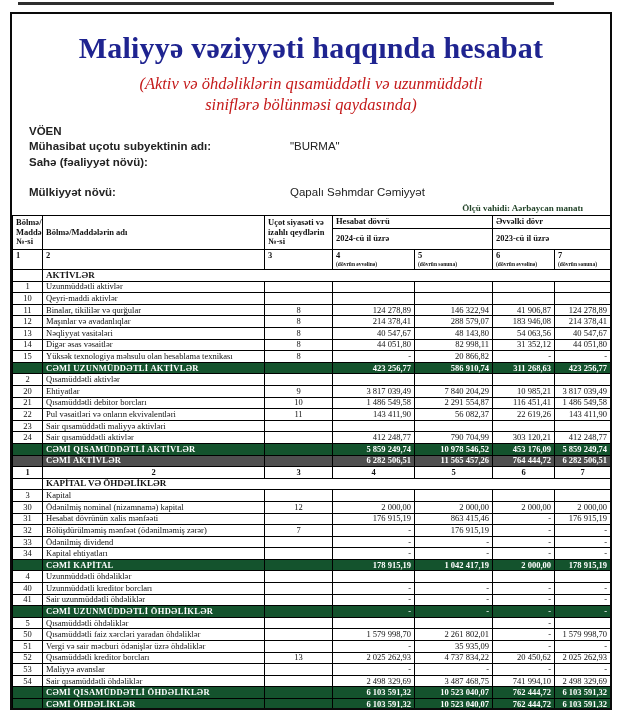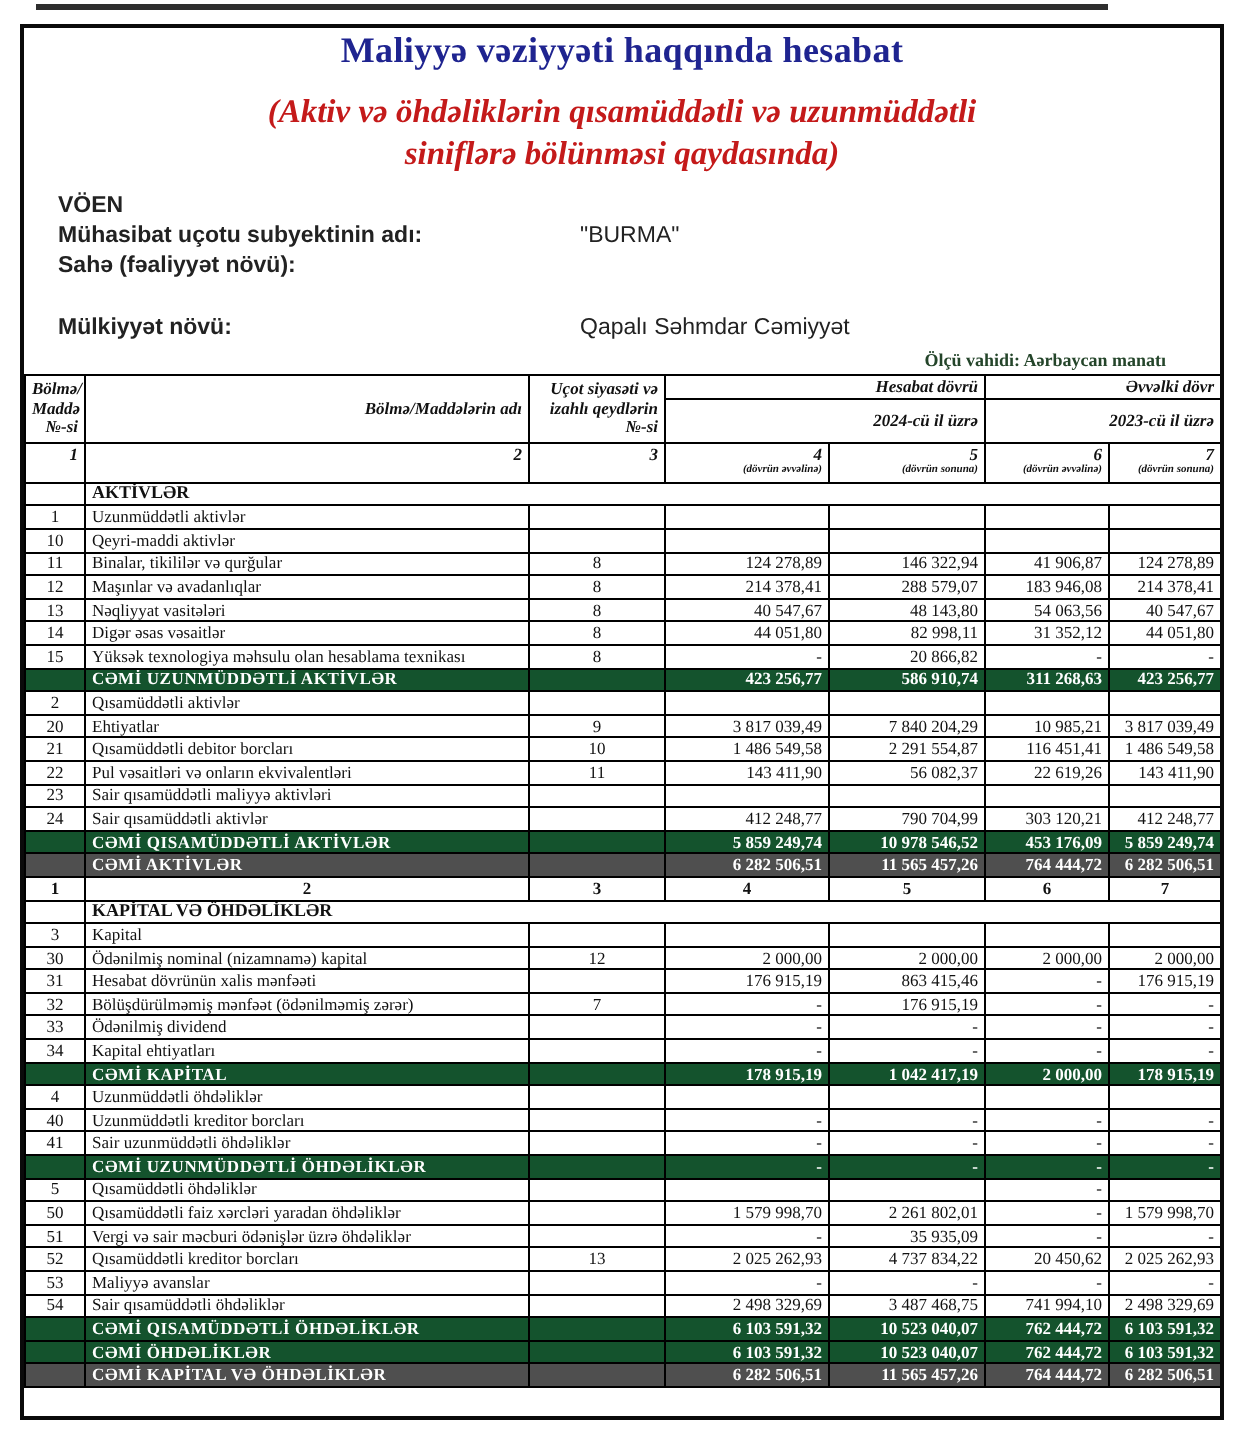--- a/index.html
+++ b/index.html
@@ -8,27 +8,27 @@
     width:618px; height:717px; position:relative;
     font-family:"Liberation Serif", serif;
     -webkit-font-smoothing:antialiased;
   }
   .topline { position:absolute; left:18px; top:2px; width:536px; height:3px; background:#2e2e2e; }
   .frame {
     position:absolute; left:10px; top:12px; width:602px; height:698px;
     border:2px solid #0a0a0a; background:#fff; overflow:hidden;
   }
   .title {
-    text-align:center; margin-top:2px;
+    text-align:center; margin-top:17px;
     font-family:"Liberation Serif", serif; font-weight:bold;
-    font-size:18px; color:#1f2490; letter-spacing:0.2px; line-height:1.1;
+    font-size:30px; color:#1f2490; letter-spacing:0.2px; line-height:1.1;
   }
   .subtitle {
     text-align:center; margin-top:9px;
-    font-family:"Liberation Serif", serif; font-weight:bold; font-style:italic;
+    font-family:"Liberation Serif", serif; font-weight:normal; font-style:italic;
     font-size:16.5px; color:#c41a1a; line-height:1.28; white-space:pre-line;
   }
   .info { margin:9px 10px 0 17px; font-family:"Liberation Sans", sans-serif; font-size:11.5px; color:#222; }
   .info-row { display:flex; line-height:15.2px; }
   .info-row.gap { margin-top:15px; }
   .info-label { width:261px; font-weight:bold; flex:0 0 auto; }
   .info-value { flex:1; }
   .unit-note {
     text-align:right; padding-right:27px; margin-top:3px;
     font-family:"Liberation Serif", serif; font-weight:bold;
@@ -36,21 +36,21 @@
   }
   table.report {
     border-collapse:collapse; table-layout:fixed; width:598px; margin-top:2px;
     font-family:"Liberation Serif", serif; font-size:8.5px; color:#111;
   }
   table.report td {
     border:1px solid #000; padding:0 3px; height:11.6px;
     line-height:1.05; overflow:hidden; white-space:nowrap; vertical-align:middle;
   }
   tr.h1 td, tr.h2 td, tr.hnum td {
-    text-align:right; font-weight:bold; white-space:pre-line; line-height:1.12;font-style:italic;
+    text-align:left; font-weight:bold; white-space:pre-line; line-height:1.12;
   }
   tr.h1 td.tall { height:34px; }
   tr.h2 td { height:20px; }
   tr.hnum td { height:20px; vertical-align:top; padding-top:1px; }
   .sub { display:block; font-size:5.5px; font-weight:bold; line-height:1.3; white-space:nowrap; }
   tr.item td.c1 { text-align:center; }
   tr.item td.c2 { text-align:left; }
   tr.item td.c3 { text-align:center; }
   td.c4, td.c5, td.c6, td.c7 { text-align:right; }
   tr.section td { font-weight:bold; font-size:9px;margin-top:20px; }

